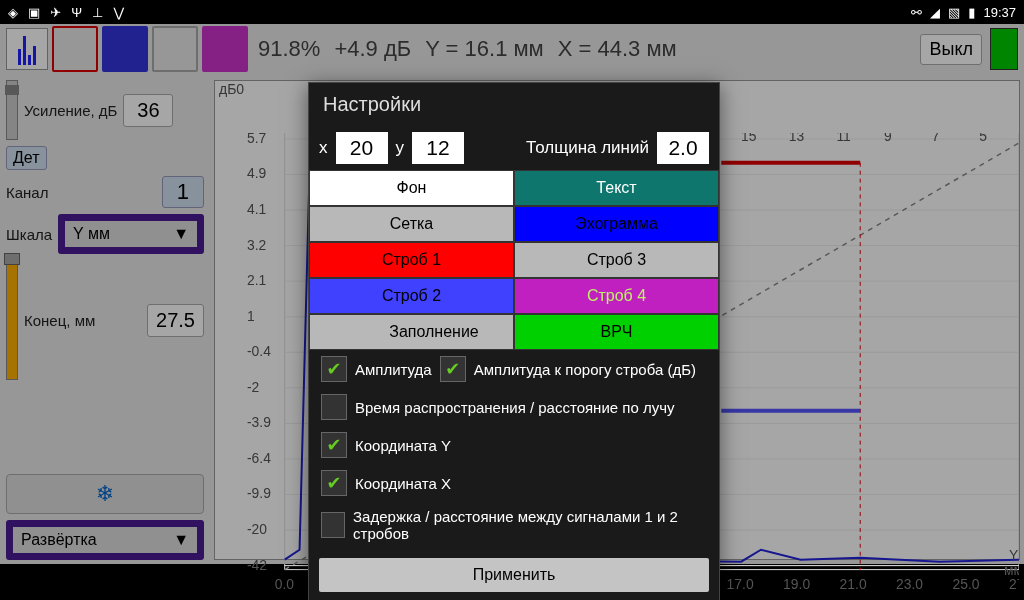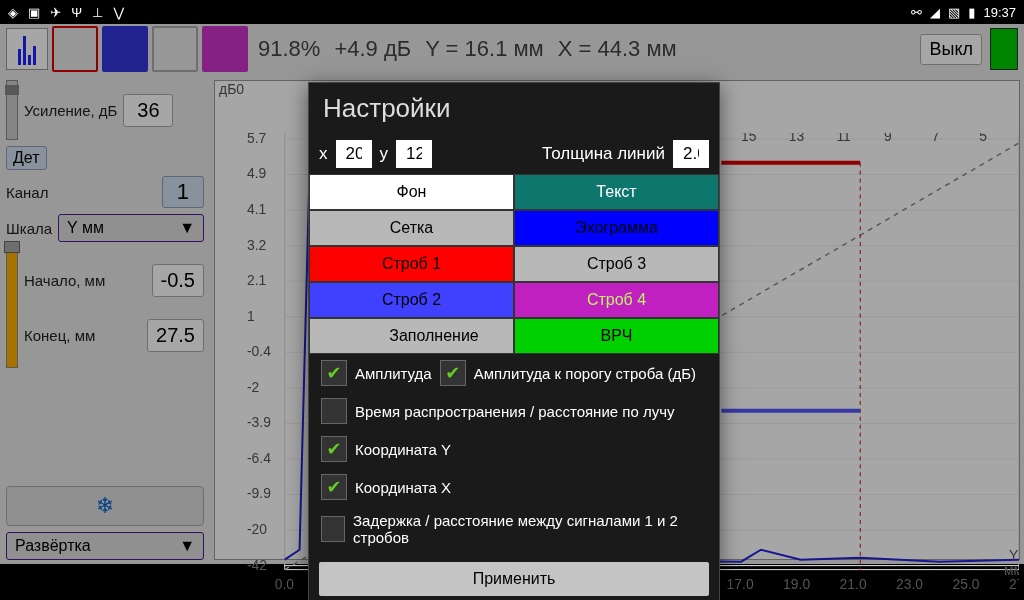--- a/index.html
+++ b/index.html
@@ -14,32 +14,32 @@
   .sidebar { width: 210px; background: #e8e8e8; padding: 4px 6px; display: flex; flex-direction: column; gap: 6px; }
   .top-row { display: flex; align-items: center; gap: 4px; height: 50px; }
   .thumb-chart { width: 42px; height: 42px; background: #fff; border: 1px solid #999; display:flex; align-items:flex-end; justify-content:center; gap:2px; padding:4px;}
   .thumb-chart span { width:3px; background:#22f; }
   .target { width: 46px; height: 46px; border: 2px solid; display:flex; align-items:center; justify-content:center; border-radius:2px;}
   .measurement-row { color: #444; font-size: 22px; padding: 0 10px; display:flex; align-items:center; gap:14px; height:50px;}
   .input-row { display: flex; align-items: center; gap: 6px; }
   .label { font-size: 15px; color: #222; }
   .input-box { background: #fff; border: 1px solid #aaa; padding: 4px 8px; font-size: 20px; min-width: 50px; text-align: center; border-radius:3px;}
   .btn-light { background: #d0e0f0; border:1px solid #99b; padding:2px 6px; font-size:16px; border-radius:3px;}
-  .dropdown { background:#ddd; border:1px solid #4c1d95; padding:4px 8px; font-size:16px; display:flex; align-items:center; gap:6px; border-radius:3px;}
+  .dropdown { background:#ddd; border:7px solid #4c1d95; padding:4px 8px; font-size:16px; display:flex; align-items:center; gap:6px; border-radius:3px;}
   .freeze-btn { background:#ddd; border:1px solid #aaa; height:40px; display:flex; align-items:center; justify-content:center; font-size:22px; color:#06c; margin-top:auto; border-radius:4px;}
   .chart-area { flex:1; background:#fff; position:relative; border:1px solid #999; margin:4px;}
   .top-info { position:absolute; top:0; left:0; right:0; display:flex; align-items:center; padding:0 6px; background:#e8e8e8; height:50px;}
   .bat { width:28px; height:42px; border:1px solid #333; background:#0c0; position:relative;}
   .nav-bar { height:36px; background:#000; display:flex; align-items:center; justify-content:center; gap:140px; color:#fff; font-size:20px;}
   
   .overlay { position:absolute; top:0; left:0; right:0; bottom:0; background:rgba(0,0,0,0.35);}
   .dialog { position:absolute; top:58px; left:308px; width:412px; background:#1a1a1a; color:#fff; border:1px solid #444; box-shadow:0 4px 20px rgba(0,0,0,0.5);}
-  .dialog h2 { font-size:26px; font-weight:500; color:#ddd; padding:10px 14px; }
+  .dialog h2 { font-size:20px; font-weight:500; color:#ddd; padding:10px 14px; }
   .dlg-row { display:flex; align-items:center; gap:8px; padding:6px 10px; }
-  .dlg-input { background:#fff; color:#000; border:none; padding:4px 10px; font-size:17px; width:36px; text-align:center;}
+  .dlg-input { background:#fff; color:#000; border:none; padding:4px 10px; font-size:21px; width:52px; text-align:center;}
   .dlg-label { font-size:17px; }
   .color-grid { display:grid; grid-template-columns:1fr 1fr; }
   .color-cell { height:36px; display:flex; align-items:center; justify-content:center; font-size:16px; border:1px solid #333;}
   .chk-row { display:flex; align-items:center; gap:8px; padding:6px 12px; font-size:15px;}
   .chk { width:26px; height:26px; border:1px solid #666; background:#333; display:flex; align-items:center; justify-content:center; color:#6c2; font-size:18px;}
   .dlg-actions { display:flex; gap:8px; padding:10px;flex-direction:column;}
   .dlg-btn { flex:1; background:#c4c4c4; color:#000; border:none; padding:8px; font-size:16px; border-radius:2px;}
   .chart-svg { position:absolute; top:52px; left:30px; right:0; bottom:0;}
   .axis-label { font-size:14px; fill:#555;}
 </style>
@@ -119,24 +119,20 @@
       <div class="dropdown" style="flex:1;justify-content:space-between">
         <span>Y мм</span>
         <span>▼</span>
       </div>
     </div>
     <div class="input-row">
       <div style="width:12px;height:120px;background:#ffb000;border:1px solid #888;position:relative">
         <div style="position:absolute;top:-8px;left:-3px;width:16px;height:12px;background:#aaa;border:1px solid #666"></div>
       </div>
       <div style="display:flex;flex-direction:column;gap:22px;flex:1">
-        <div class="input-row">
-          <span class="label">Начало, мм</span>
-          <div class="input-box" style="margin-left:auto">-0.5</div>
-        </div>
         <div class="input-row">
           <span class="label">Конец, мм</span>
           <div class="input-box" style="margin-left:auto">27.5</div>
         </div>
       </div>
     </div>
     <div class="freeze-btn">
       <span>❄</span>
     </div>
     <div class="dropdown" style="justify-content:space-between">

